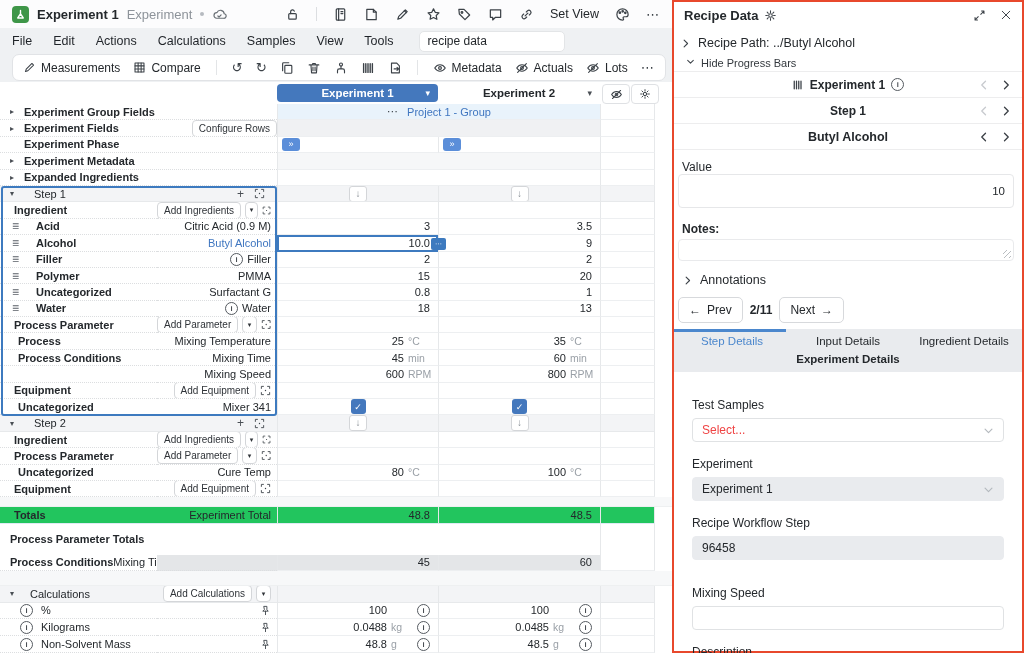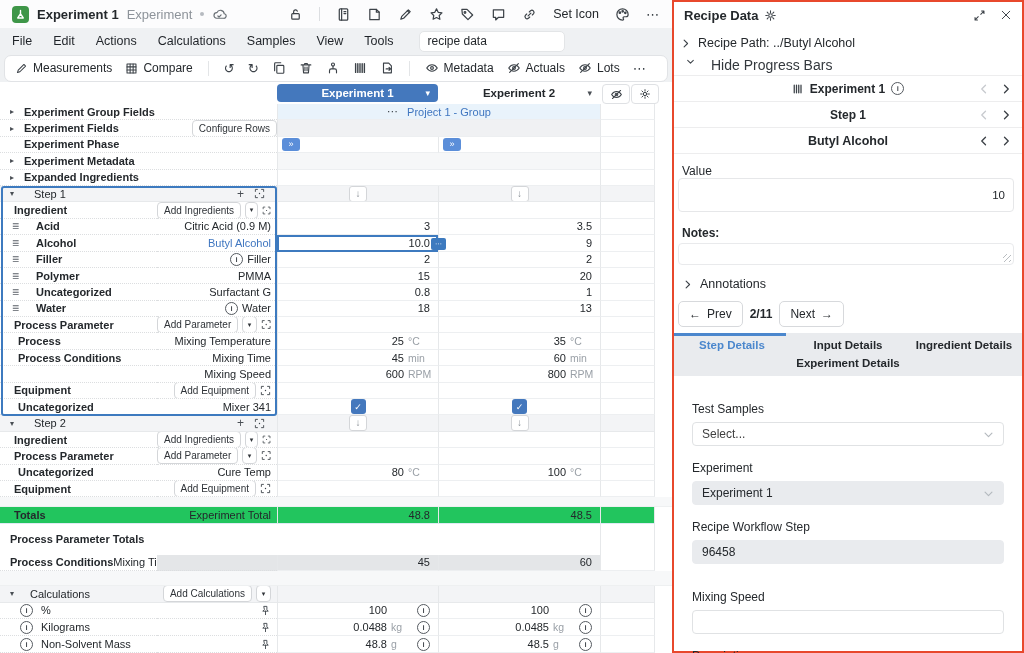--- a/index.html
+++ b/index.html
@@ -20,21 +20,21 @@
   .tb-icons{margin-left:auto;display:flex;align-items:center;gap:16px}
   .tb-sep{width:1px;height:14px;background:#dcdee1}
   .seticon{font-size:12.5px;color:#24282c}
   .more{font-size:13px;color:#3c4248;letter-spacing:1px}
 
   .menubar{height:26px;background:#eff1f3;display:flex;align-items:center;padding:0 12px;gap:21px;font-size:12.5px}
   .menubar .mi{color:#1f2328}
   .msearch{height:19px;width:128px;background:#fff;border:1px solid #e3e5e7;border-radius:5px;
            font-size:12px;padding:0 8px;color:#24282c;font-family:inherit;margin-left:4px}
 
-  .toolwrap{height:28px;background:#eff1f3;padding:0 4px;box-sizing:border-box;display:flex;align-items:center}
+  .toolwrap{height:28px;background:#eff1f3;padding:0 12px;box-sizing:border-box;display:flex;align-items:flex-start}
   .toolbar{height:25px;flex:1;background:#fff;border:1px solid #e1e3e6;border-radius:7px;
            display:flex;align-items:center;padding:0 10px;gap:13px;font-size:12px}
   .tbt{display:flex;align-items:center;gap:5px}
   .tdiv{width:1px;height:15px;background:#e3e5e7;margin:0 2px}
   .uglyph{font-size:13px;color:#3c4248;line-height:1}
 
   
   .ghead{position:relative;height:22px;background:#fff}
   .hbtn{position:absolute;top:2px;height:18px;display:flex;align-items:center;justify-content:center;
         border-radius:4px;font-size:11.5px;font-weight:bold}
@@ -90,21 +90,21 @@
   .selbadge{position:absolute;left:431px;top:238px;width:15px;height:12px;background:#3d7abf;border-radius:2px;
             color:#fff;font-size:7px;display:flex;align-items:center;justify-content:center;letter-spacing:0}
 
   
   .panel{position:absolute;left:672px;top:0;width:352px;height:653px;box-sizing:border-box;
          border:2px solid #e8482c;background:#fff;font-size:12px}
   .ph{height:26px;display:flex;align-items:center;padding:0 10px;gap:6px}
   .ph-title{font-weight:bold;font-size:13px}
   .ph-right{margin-left:auto;display:flex;align-items:center;gap:14px}
   .p-path{margin:8px 6px 0;display:flex;align-items:center;gap:7px;font-size:12.5px}
-  .p-hpb{margin:7px 6px 2px 12px;font-size:14px;display:flex;gap:16px;align-items:flex-start;color:#33383d}
+  .p-hpb{margin:7px 6px 2px 12px;font-size:11px;display:flex;gap:6px;align-items:flex-start;color:#33383d}
   .pnav{position:relative;height:25px;border-bottom:1px solid #ededee;display:flex;align-items:center;justify-content:center;gap:6px}
   .pnav.first{border-top:1px solid #ededee}
   .pnav .nvl{position:absolute;right:32px}
   .pnav .nvr{position:absolute;right:10px}
   .chev-dis{stroke:#c7cace}
   .chev-on{stroke:#3a3f45}
   .pnav .t1{font-weight:bold;font-size:12px}
   .vlabel{margin:10px 8px 0;font-size:12px}
   .vinput{display:block;margin:0 4px;width:336px;height:22px;box-sizing:border-box;border:1px solid #e6e7e9;
           border-radius:4px;text-align:right;padding:16px 8px;font-size:11.5px;font-family:inherit;color:#24282c;background:#fff}
@@ -114,30 +114,30 @@
        background:repeating-linear-gradient(135deg,transparent 0 2.5px,#b9bdc1 2.5px 3.5px)}
   .annot{margin:12px 8px 10px;display:flex;gap:7px;align-items:center;font-size:12.5px}
   .pager{margin:0 4px;display:flex;align-items:center;gap:7px}
   .pbtn{height:24px;border:1px solid #d7d9dc;border-radius:5px;background:#fff;padding:0 10px;font-size:12px;
         display:flex;align-items:center;gap:6px;color:#24282c}
   .pagenum{font-size:12px;font-weight:bold}
   .validate{flex:1;height:24px;background:#4b87cd;color:#fff;border-radius:5px;display:flex;
             align-items:center;justify-content:center;font-size:12px}
   .tabs{margin-top:6px;background:#e9ebee;position:relative;padding:6px 0 7px}
   .tabind{position:absolute;top:0;left:0;width:112px;height:3px;background:#4b87cd}
-  .trow1{display:flex;font-size:11.5px;font-weight:bold}
+  .trow1{display:flex;font-size:11.5px;font-weight:normal}
   .trow1 span{flex:1;text-align:center}
   .tab-active{color:#4b87cd}
   .trow2{text-align:center;font-weight:bold;font-size:11.5px;margin-top:6px}
   .pform{padding:26px 18px 0}
   .flabel{font-size:12px;margin-bottom:6px}
   .fctl{height:24px;border:1px solid #e0e2e4;border-radius:4px;display:flex;align-items:center;
         padding:0 9px;font-size:12px;box-sizing:border-box;margin-bottom:15px;background:#fff;justify-content:space-between}
   .fgray{background:#e9ebee;border-color:#e9ebee;color:#24282c}
-  .phold{color:#404040}
+  .phold{color:#ef4444}
   .mt26{margin-top:26px}
 </style>
 </head>
 <body>
 
 <div class="left">
 
   <div class="titlebar">
     <span class="logo">
       <svg width="11" height="11" viewBox="0 0 16 16">
@@ -177,21 +177,21 @@
           <circle cx="5.3" cy="5.8" r="0.9"></circle>
         </svg>
       <svg class="ic" width="15" height="15" viewBox="0 0 16 16">
           <path d="M2.5 3h11v8H8l-3 2.8V11H2.5z"></path>
         </svg>
       <svg class="ic" width="15" height="15" viewBox="0 0 16 16">
           <path d="M6.5 9.5l3-3"></path>
           <path d="M5 7.5L3.6 8.9a2.3 2.3 0 0 0 3.2 3.2L8.2 10.7"></path>
           <path d="M11 8.5l1.4-1.4a2.3 2.3 0 0 0-3.2-3.2L7.8 5.3"></path>
         </svg>
-      <span class="seticon">Set Icon</span>
+      <span class="seticon">Set View</span>
       <svg class="ic" width="15" height="15" viewBox="0 0 16 16">
           <path d="M8 2a6 6 0 1 0 0 12c1.2 0 1.4-.9.9-1.6-.6-.9-.2-2 1.1-2H11.7c1.6 0 2.3-1 2.3-2.4A6 6 0 0 0 8 2z"></path>
           <circle cx="5.2" cy="6" r="0.8"></circle>
           <circle cx="8.2" cy="4.6" r="0.8"></circle>
           <circle cx="11" cy="6.2" r="0.8"></circle>
         </svg>
       <span class="more">⋯</span>
     </span>
   </div>
 

